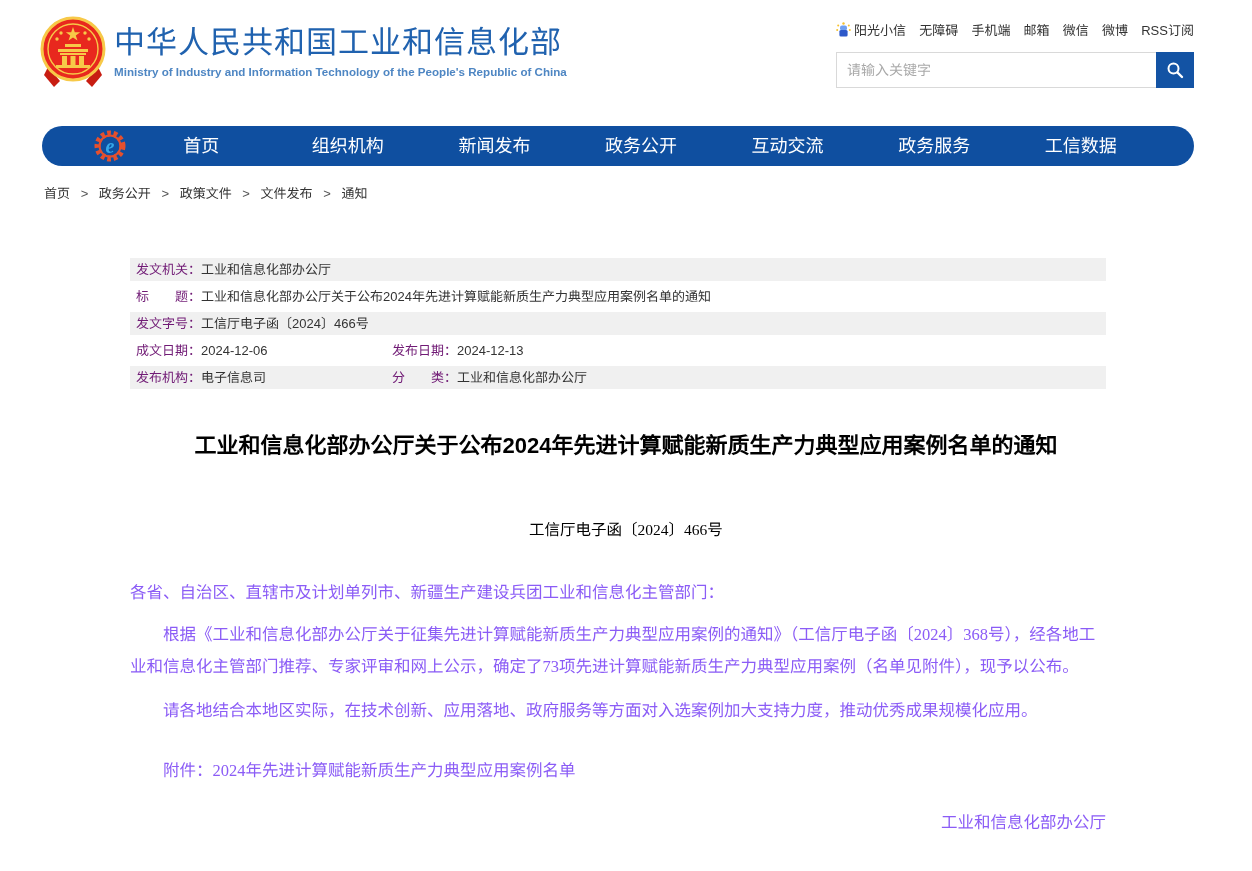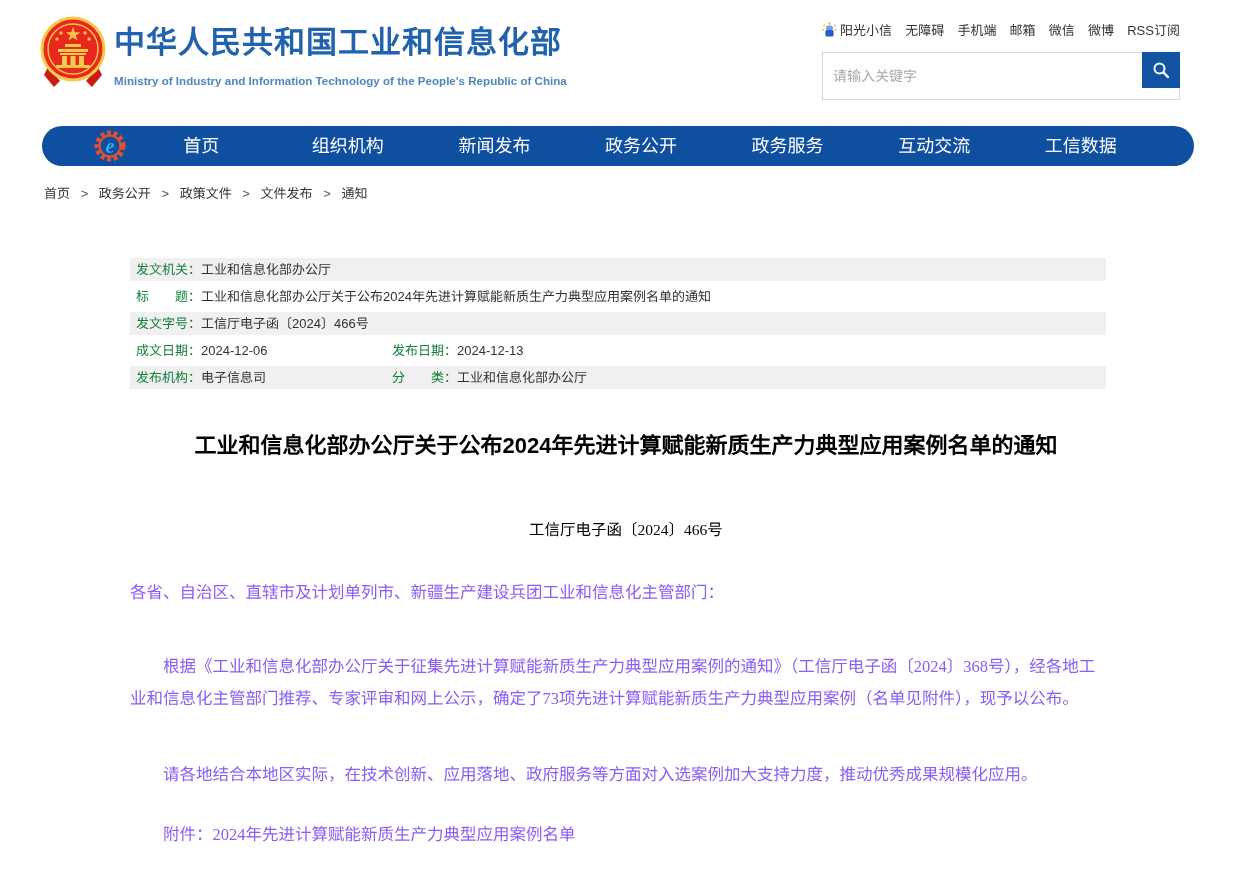--- a/index.html
+++ b/index.html
@@ -9,30 +9,30 @@
     font-family: "Liberation Sans", sans-serif;
     color: #333;
   }
   .page { position: relative; width: 1252px; min-height: 871px; background: #fff; }
 
   
   .header { position: relative; height: 114px; }
   .emblem { position: absolute; left: 40px; top: 15px; width: 66px; height: 76px; }
   .site-title { position: absolute; left: 114px; top: 25px; }
   .site-title .cn {
-    font-size: 31px; font-weight: bold; color: #2062af; letter-spacing: 1px;
+    font-size: 31px; font-weight: normal; color: #2062af; letter-spacing: 1px;
     line-height: 36px; white-space: nowrap;
   }
   .site-title .en {
-    font-size: 11.6px; font-weight: bold; color: #4e86c3; margin-top: 13px; white-space: nowrap;
-  }
-  .header-right { position: absolute; right: 72px; top: 20px; width: 358px; }
+    font-size: 11.6px; font-weight: bold; color: #4e86c3; margin-top: 4px; white-space: nowrap;
+  }
+  .header-right { position: absolute; right: 58px; top: 20px; width: 358px; }
   .top-links { display: flex; justify-content: space-between; align-items: center; font-size: 13px; }
   .top-links a { color: #333; text-decoration: none; white-space: nowrap; display: inline-flex; align-items: center; gap: 3px; }
-  .search-bar { margin-top: 13px; display: flex; height: 48px; border: 1px solid #d9d9d9; background: #fff; }
+  .search-bar { margin-top: 13px; display: flex; height: 36px; border: 1px solid #d9d9d9; background: #fff; }
   .search-bar input {
     flex: 1; border: none; outline: none; padding: 0 10px; font-size: 14px;
     font-family: "Liberation Sans", sans-serif; color: #333; background: transparent;
   }
   .search-bar input::placeholder { color: #a9a9a9; }
   .search-btn {
     width: 38px; height: 36px; margin: -1px -1px -1px 0; border: none; cursor: pointer;
     background: #1353a4; display: flex; align-items: center; justify-content: center;
   }
 
@@ -53,39 +53,39 @@
   .breadcrumb { margin: 17px 0 12px 44px; font-size: 13px; color: #333; }
   .breadcrumb a { color: #333; text-decoration: none; }
   .breadcrumb .sep { margin: 0 7px; color: #555; }
 
   
   .doc-meta { width: 976px; margin: 56px 0 0 130px; font-size: 13px; color: #444; }
   .meta-row { display: flex; line-height: 23px; min-height: 23px; margin-bottom: 4px; padding-left: 6px; }
   .meta-row.gray { background: #f0f0f0; }
   .meta-cell { white-space: nowrap; }
   .meta-cell.fixed { width: 256px; }
-  .meta-cell .label { color: #15803d; text-align: center; }
+  .meta-cell .label { color: #701a75; text-align: center; }
   .meta-cell .value { color: #333; }
 
   
   .article-title {
     margin: 42px 40px 0 40px; text-align: center;
     font-size: 22px; font-weight: bold; color: #000; line-height: 30px;
     font-family: "Liberation Sans", sans-serif;
   }
   .doc-number {
     margin-top: 56px; text-align: center; font-size: 15.5px; color: #000;
     font-family: "Liberation Serif", serif;
   }
   .article-body {
     width: 976px; margin: 0 0 0 130px; color: #8b5cf6;
     font-family: "Liberation Serif", serif; font-size: 16.5px;
   }
   .salutation { margin: 40px 0 0 0; line-height: 28px; }
-  .para { margin: 44px 0 0 0; text-indent: 2em; line-height: 32px; }
+  .para { margin: 12px 0 0 0; text-indent: 2em; line-height: 32px; }
   .attachment { margin: 30px 0 0 0; text-indent: 2em; line-height: 28px; }
   .signature { margin-top: 24px; text-align: right; }
   .signature .inner { display: inline-block; text-align: center; }
   .signature .signer { line-height: 28px; }
 </style>
 </head>
 <body>
 
 <div class="page">
 
@@ -165,22 +165,22 @@
     <svg class="nav-logo" viewBox="0 0 36 36">
       <circle cx="18" cy="18" r="12.5" fill="none" stroke="#e4502e" stroke-width="6" stroke-dasharray="3.6 2.6"></circle>
       <circle cx="18" cy="18" r="10.5" fill="none" stroke="#e4502e" stroke-width="2"></circle>
       <text x="18" y="25" text-anchor="middle" font-size="20" font-style="italic" font-weight="bold" font-family="Liberation Serif, serif" fill="#35a7e8">e</text>
     </svg>
     <div class="nav-items">
       <a class="nav-item" href="#">首页</a>
       <a class="nav-item" href="#">组织机构</a>
       <a class="nav-item" href="#">新闻发布</a>
       <a class="nav-item" href="#">政务公开</a>
+      <a class="nav-item" href="#">互动交流</a>
       <a class="nav-item" href="#">政务服务</a>
-      <a class="nav-item" href="#">互动交流</a>
       <a class="nav-item" href="#">工信数据</a>
     </div>
   </nav>
 
   <div class="breadcrumb">
     <a href="#">首页</a>
     <span class="sep">&gt;</span>
     <a href="#">政务公开</a>
     <span class="sep">&gt;</span>
     <a href="#">政策文件</a>

